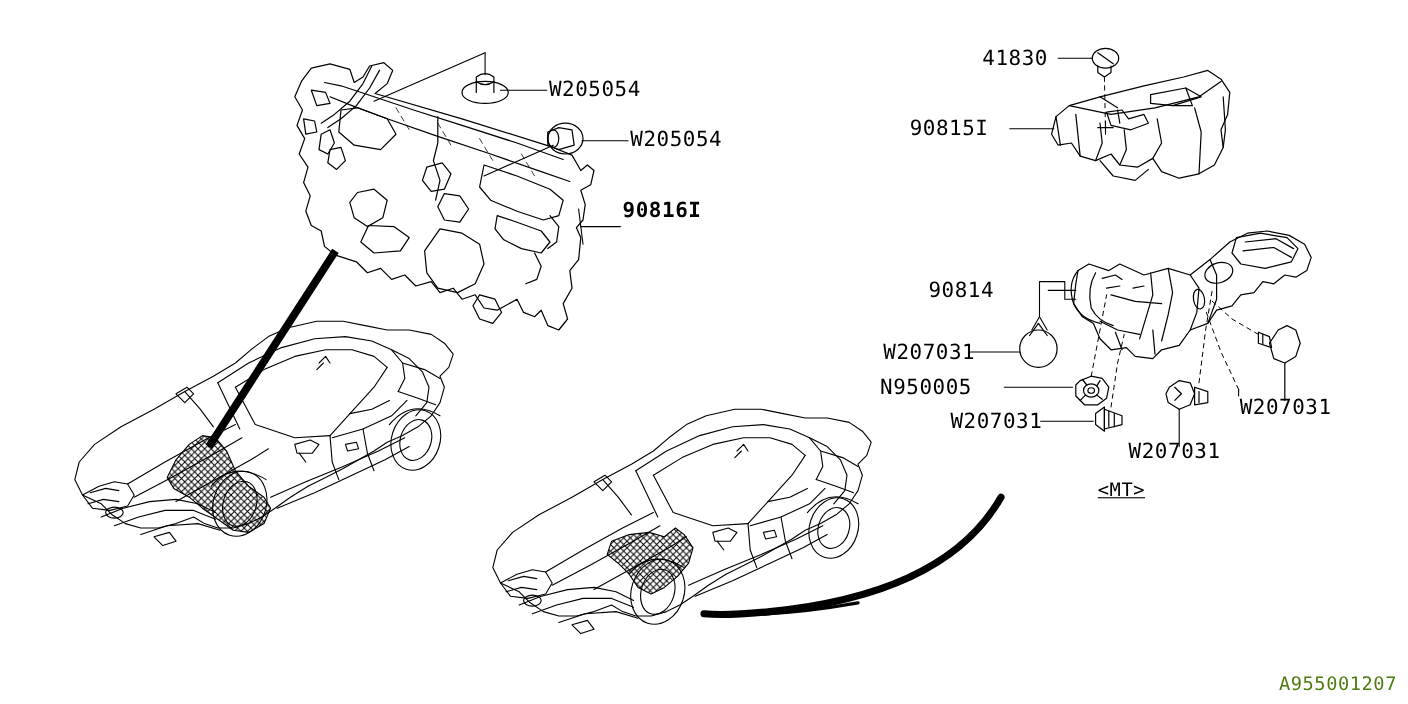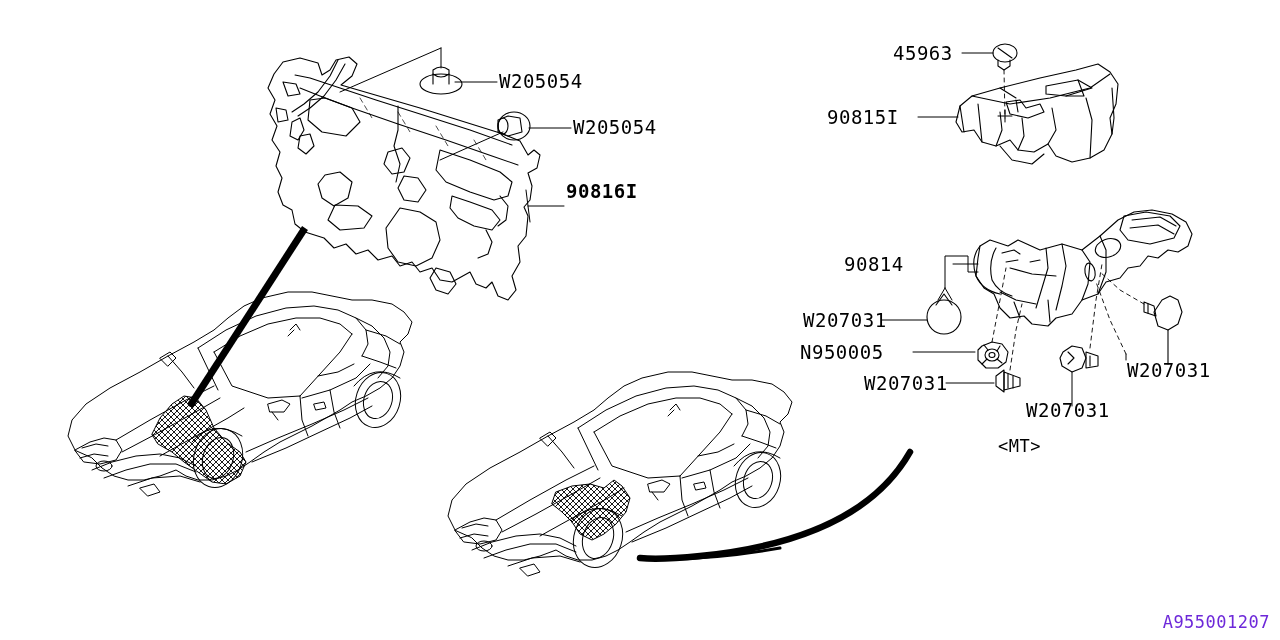--- a/index.html
+++ b/index.html
@@ -24,29 +24,30 @@
     position: absolute;
     font-family: "DejaVu Sans Mono", "Liberation Mono", monospace;
     font-size: 19px;
     letter-spacing: 0.5px;
     color: #000000;
     white-space: nowrap;
     line-height: 1;
   }
   .lbl-sm {
     font-size: 17px;
+    text-decoration: underline;
   }
   .diagram-no {
     position: absolute;
     right: 10px;
     bottom: 8px;
     font-family: "DejaVu Sans Mono", "Liberation Mono", monospace;
     font-size: 17px;
     letter-spacing: 0.5px;
-    color: #6d28d9;
+    color: #4d7c0f;
     white-space: nowrap;
   }
 </style>
 </head>
 <body>
 
 <div id="sheet">
 
   <svg width="1280" height="640" viewBox="0 0 1280 640">
 
@@ -462,21 +463,21 @@
 
     </g>
   </svg>
 
   <div class="lbl" style="left:499px; top:72px;">W205054</div>
 
   <div class="lbl" style="left:573px; top:118px;">W205054</div>
 
   <div class="lbl" style="left:566px; top:182px;font-weight:bold;">90816I</div>
 
-  <div class="lbl" style="left:893px; top:44px;">45963</div>
+  <div class="lbl" style="left:893px; top:44px;">41830</div>
 
   <div class="lbl" style="left:827px; top:108px;">90815I</div>
 
   <div class="lbl" style="left:844px; top:255px;">90814</div>
 
   <div class="lbl" style="left:803px; top:311px;">W207031</div>
 
   <div class="lbl" style="left:800px; top:343px;">N950005</div>
 
   <div class="lbl" style="left:864px; top:374px;">W207031</div>

